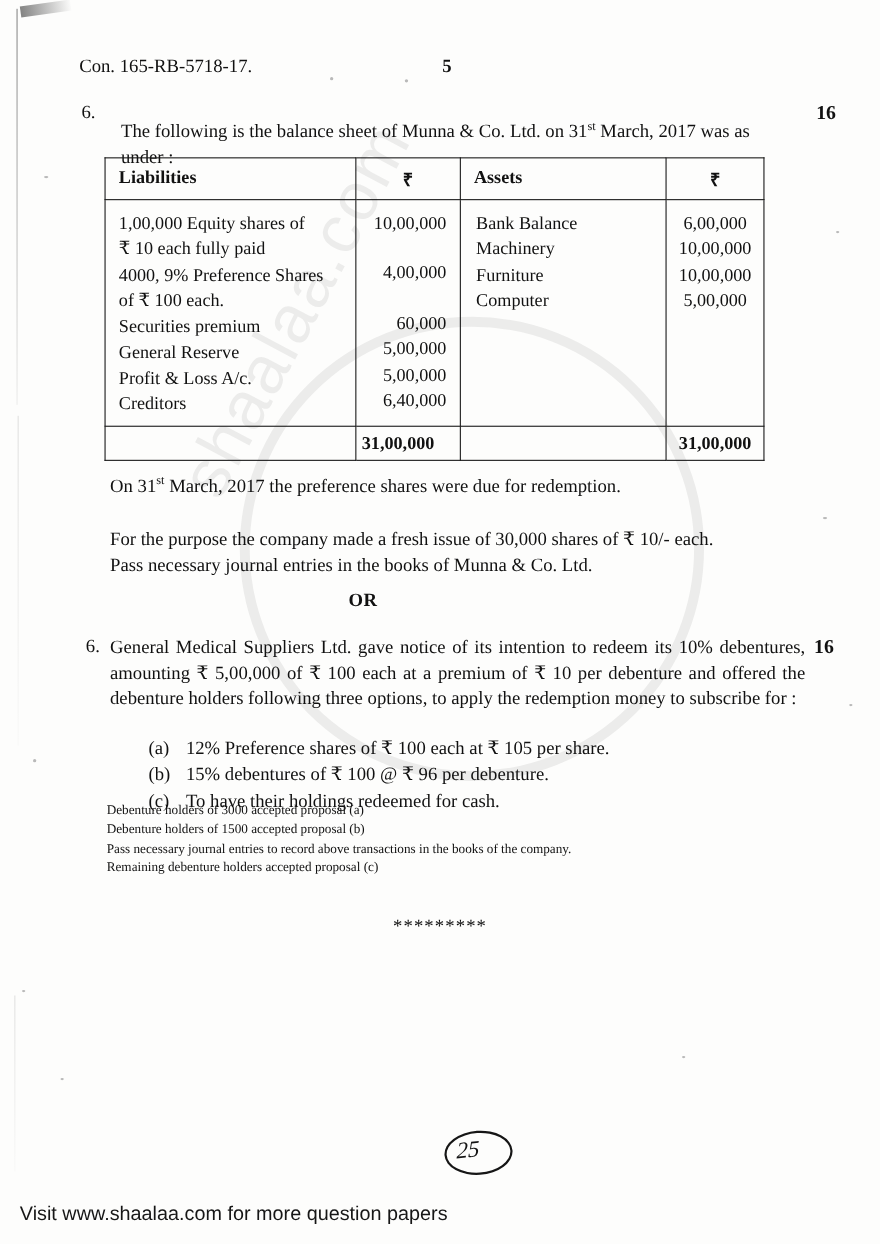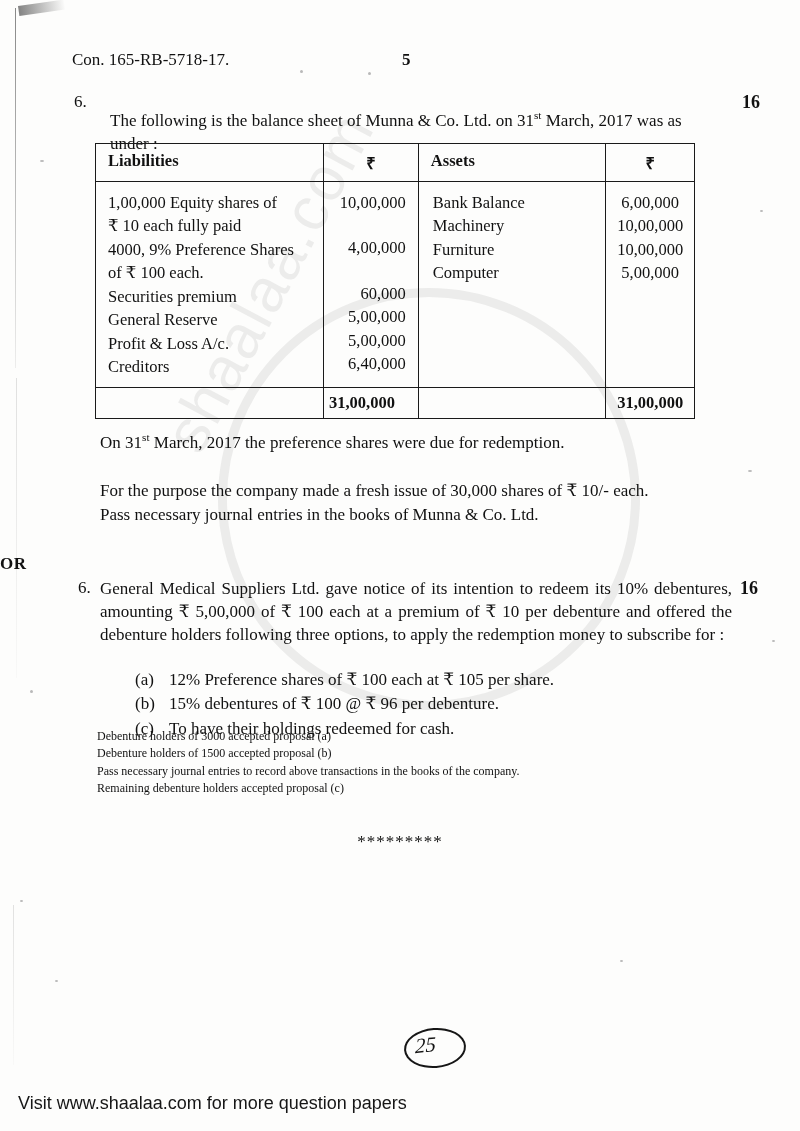--- a/index.html
+++ b/index.html
@@ -163,22 +163,23 @@
   .narr {
     position: absolute;
     left: 100px; top: 430px;
     font-size: 17px;
     line-height: 1.42;
     width: 640px;
   }
 
   .or-label {
     position: absolute;
-    left: 0; top: 554px;
+    left: 0; top: 536px;
     width: 660px;
+    text-align: center;
     font-weight: bold;
     font-size: 17px;
     letter-spacing: 0.5px;
   }
 
   .opts {
     position: absolute;
     left: 135px; top: 668px;
     font-size: 17px;
     line-height: 1.44;

